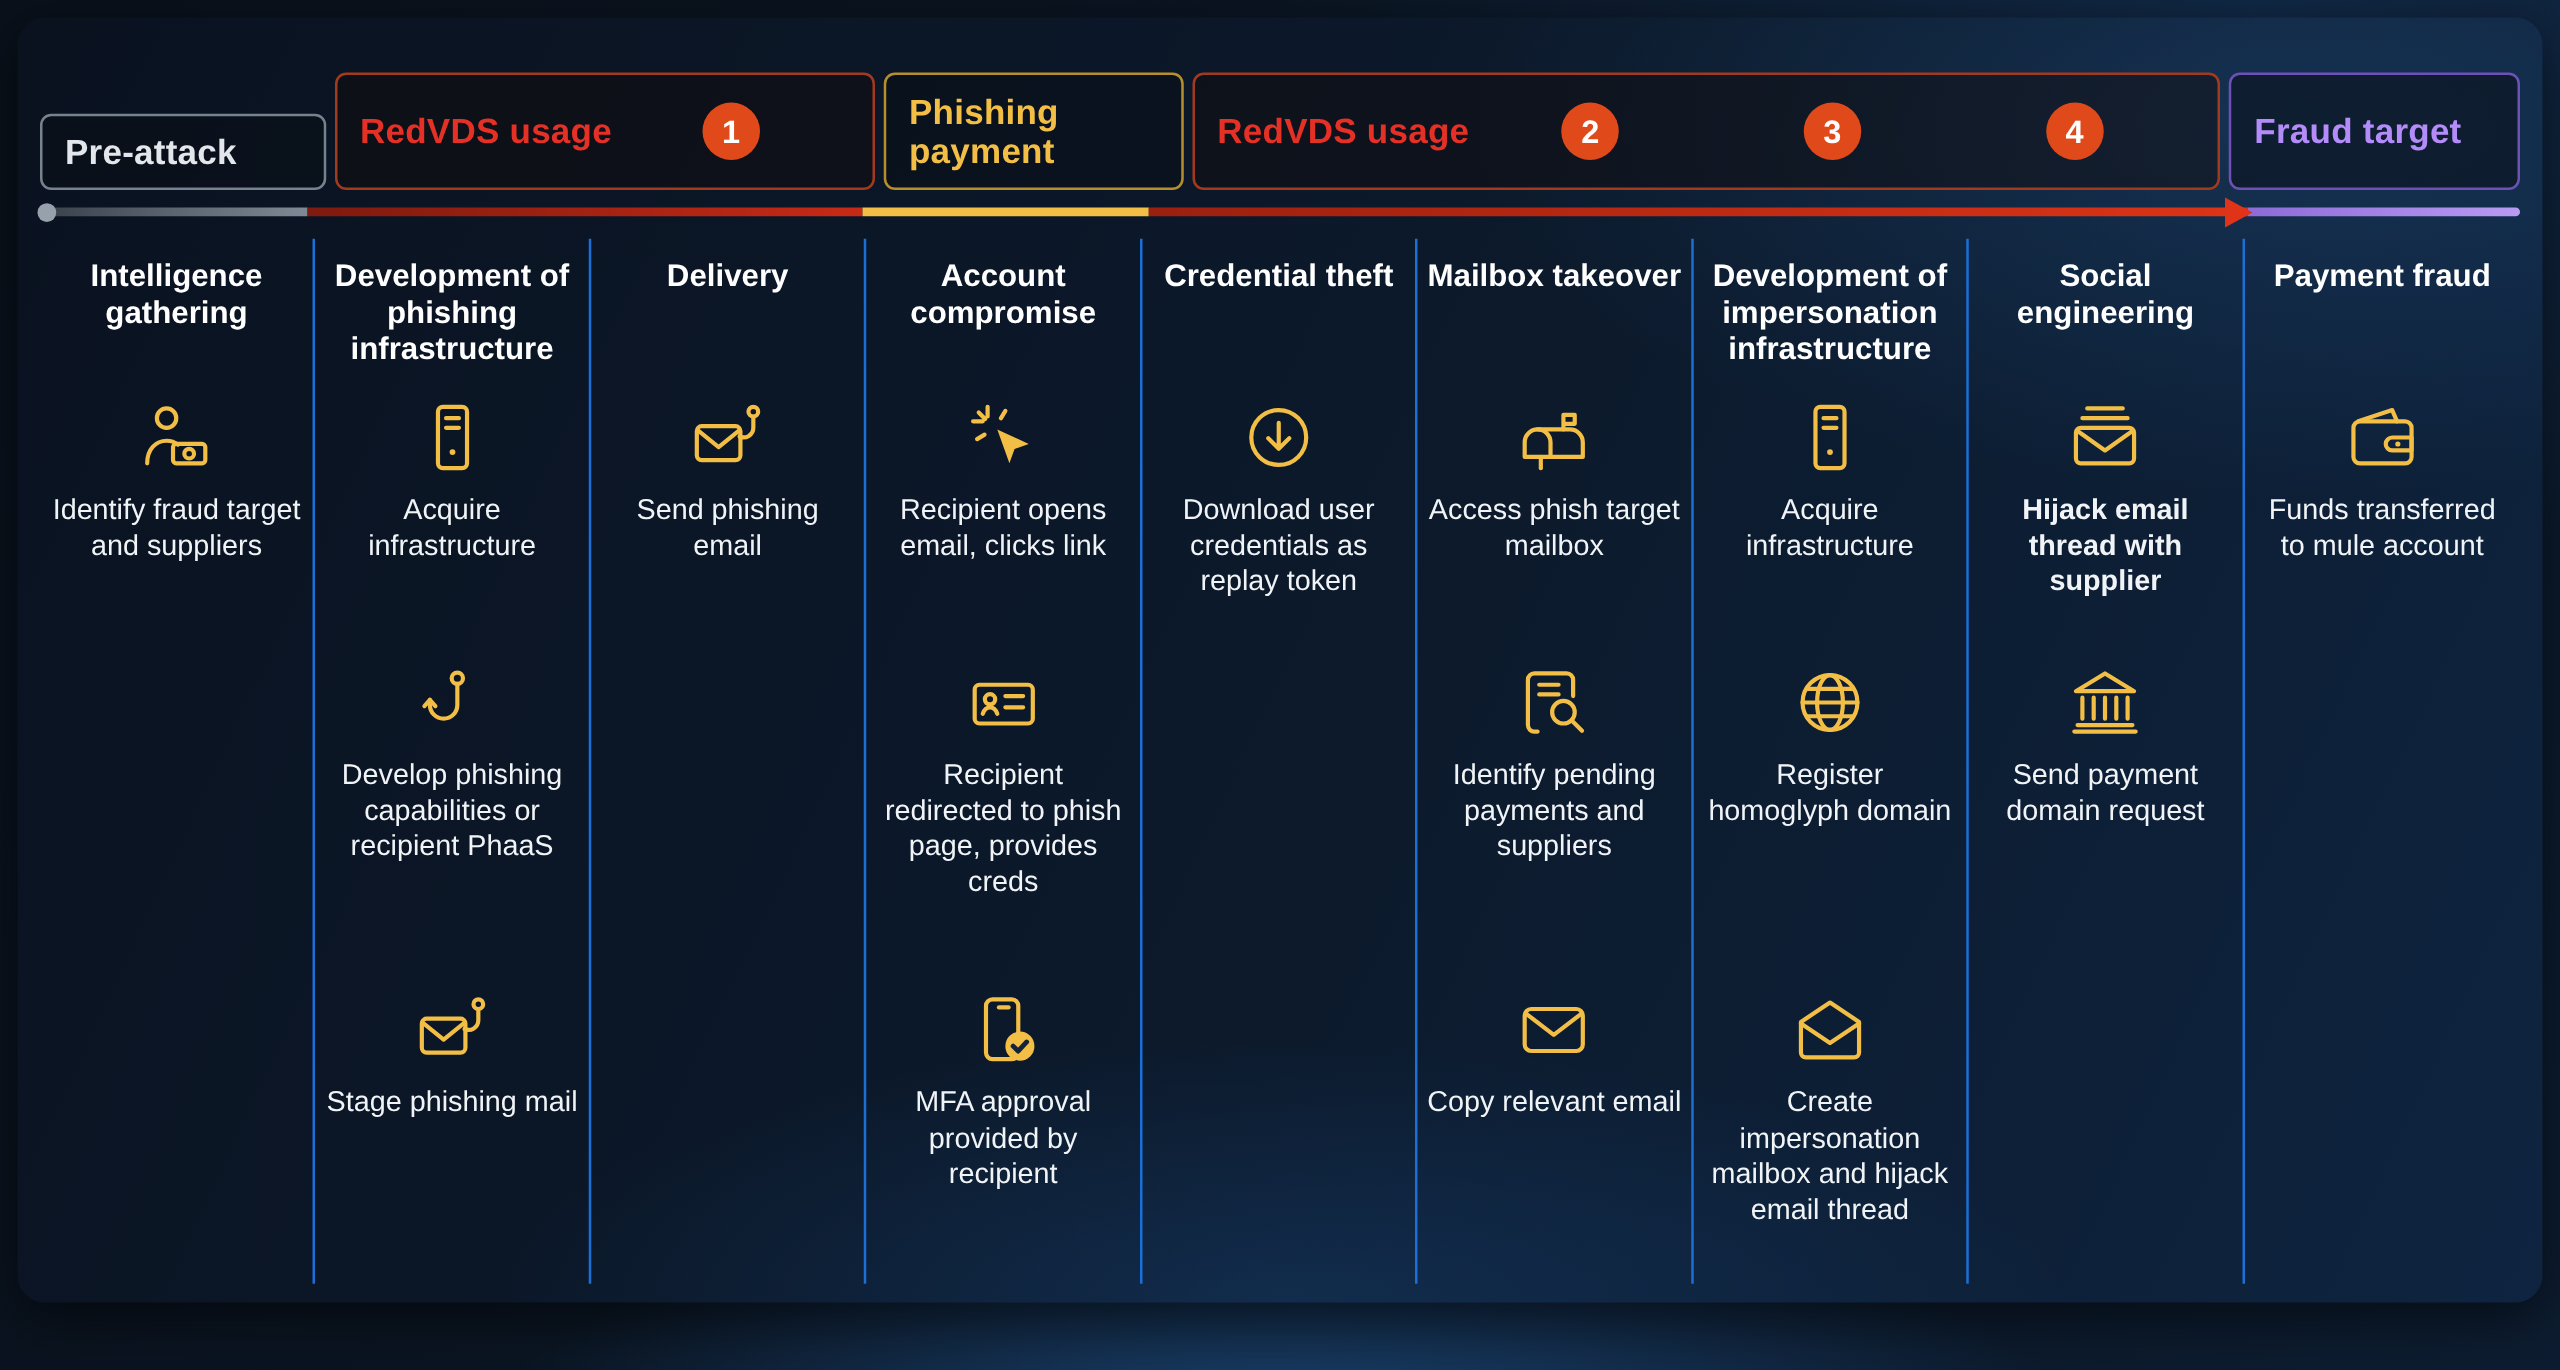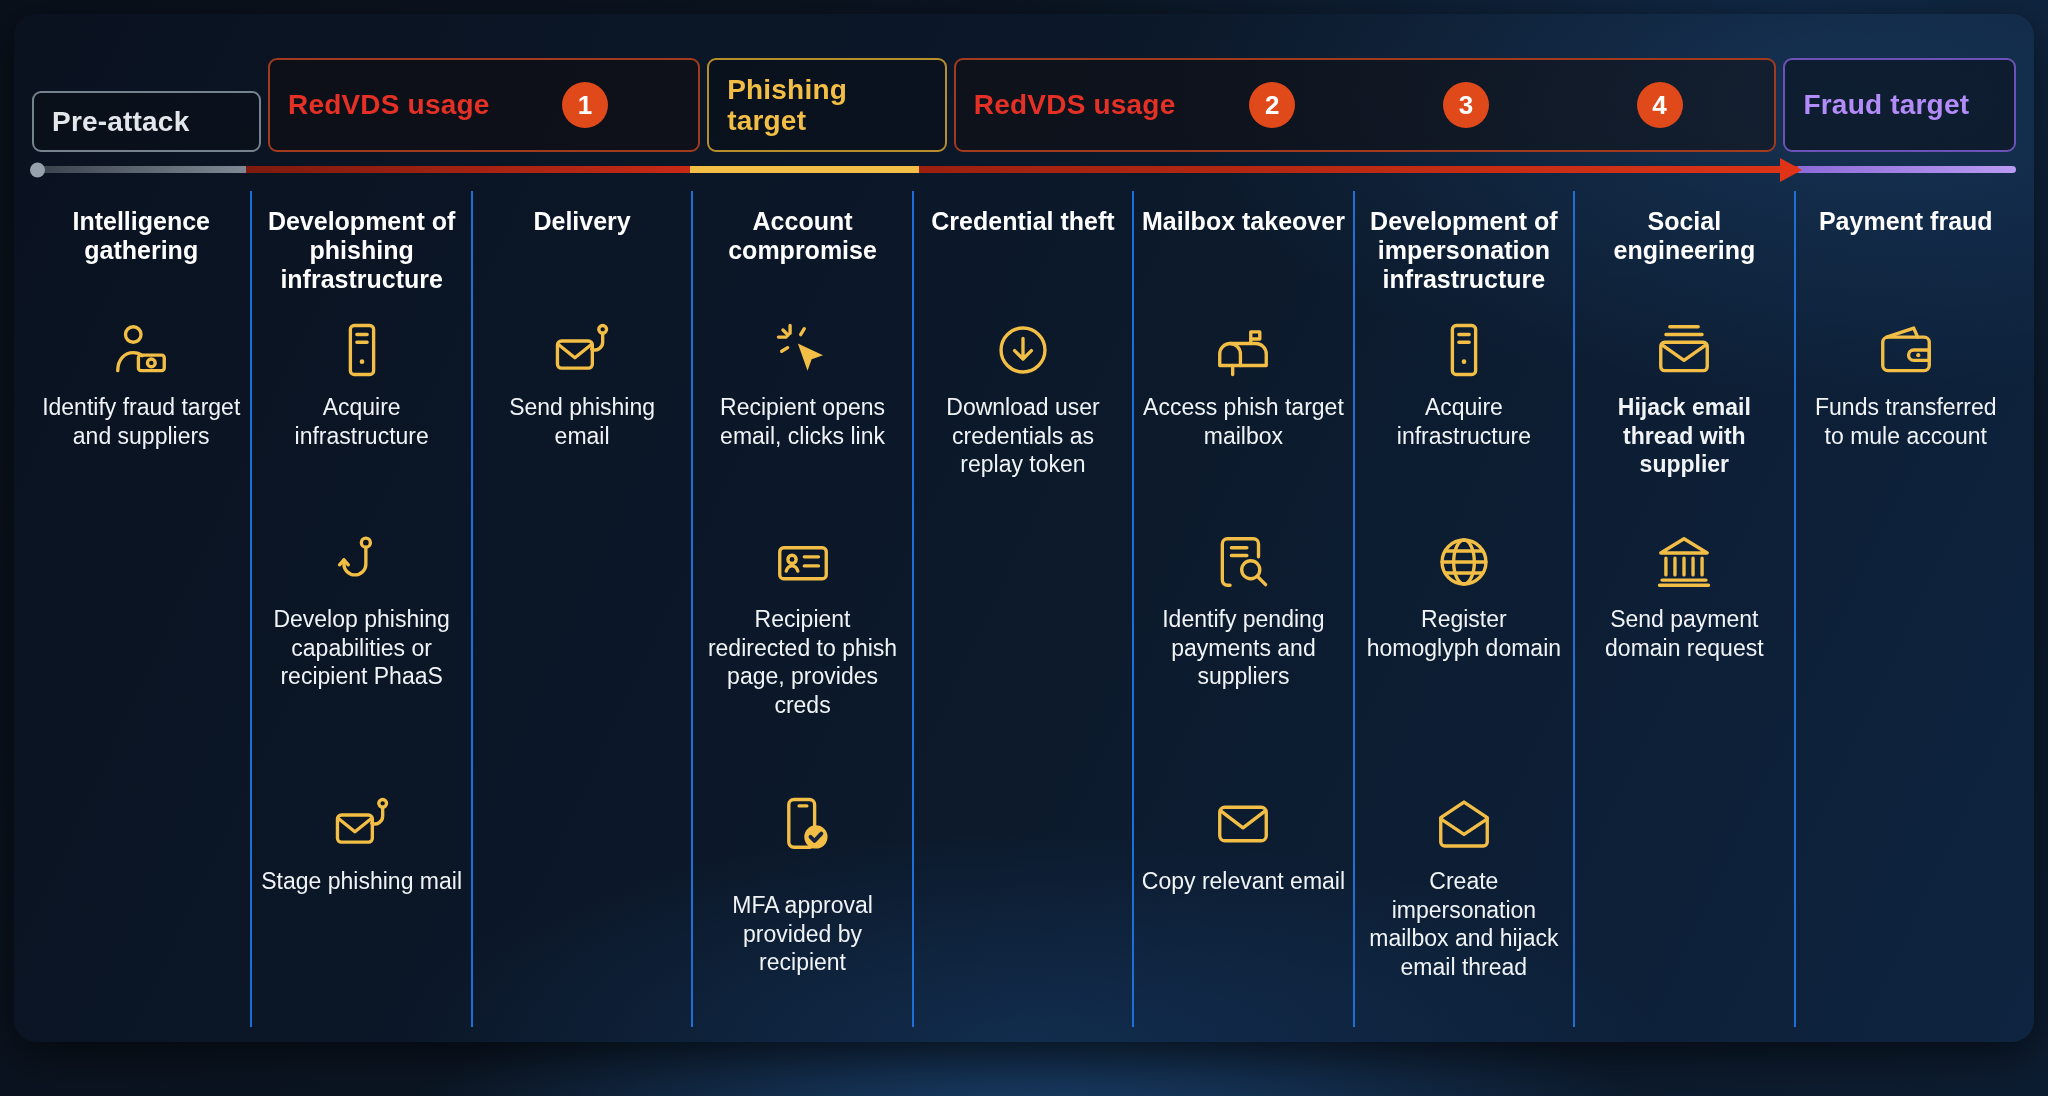--- a/index.html
+++ b/index.html
@@ -189,21 +189,21 @@
       <div class="phase-box phase-gray">
         <span class="phase-label">Pre-attack</span>
       </div>
       <div class="phase-box phase-red">
         <span class="phase-label">RedVDS usage</span>
         <div class="badge-area">
           <span class="phase-badge">1</span>
         </div>
       </div>
       <div class="phase-box phase-gold">
-        <span class="phase-label">Phishing target</span>
+        <span class="phase-label">Phishing payment</span>
       </div>
       <div class="phase-box phase-red">
         <span class="phase-label">RedVDS usage</span>
         <div class="badge-area">
           <span class="phase-badge">2</span>
           <span class="phase-badge">3</span>
           <span class="phase-badge">4</span>
         </div>
       </div>
       <div class="phase-box phase-purple">
@@ -266,21 +266,21 @@
             <use href="#i-cursor-click"></use>
           </svg>
           <div class="item-label">Recipient opens email, clicks link</div>
         </div>
         <div class="item" style="grid-row: 3;">
           <svg class="item-icon">
             <use href="#i-id-card"></use>
           </svg>
           <div class="item-label">Recipient redirected to phish page, provides creds</div>
         </div>
-        <div class="item" style="grid-row: 4; gap: 24px;">
+        <div class="item" style="grid-row: 4;">
           <svg class="item-icon">
             <use href="#i-phone-check"></use>
           </svg>
           <div class="item-label">MFA approval provided by recipient</div>
         </div>
       </div>
       <div class="col">
         <div class="col-header">Credential theft</div>
         <div class="item" style="grid-row: 2;">
           <svg class="item-icon">

